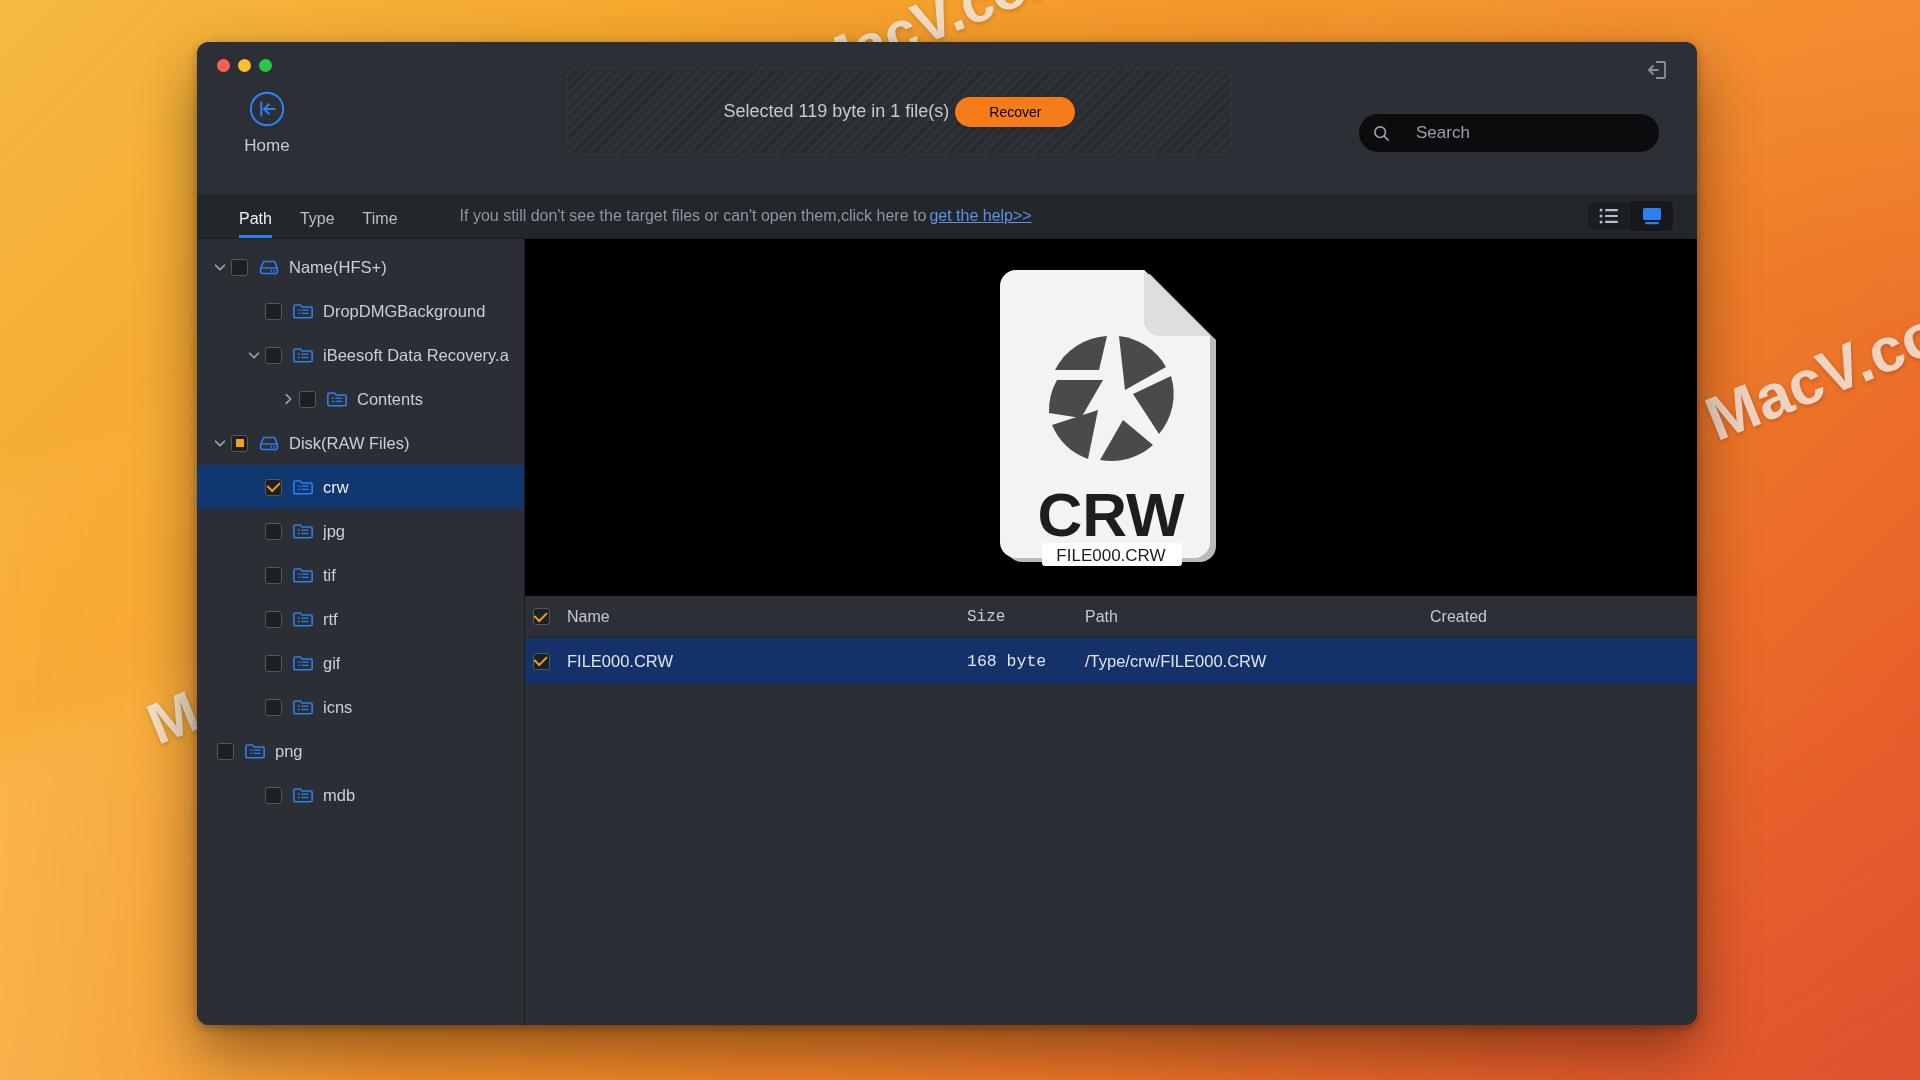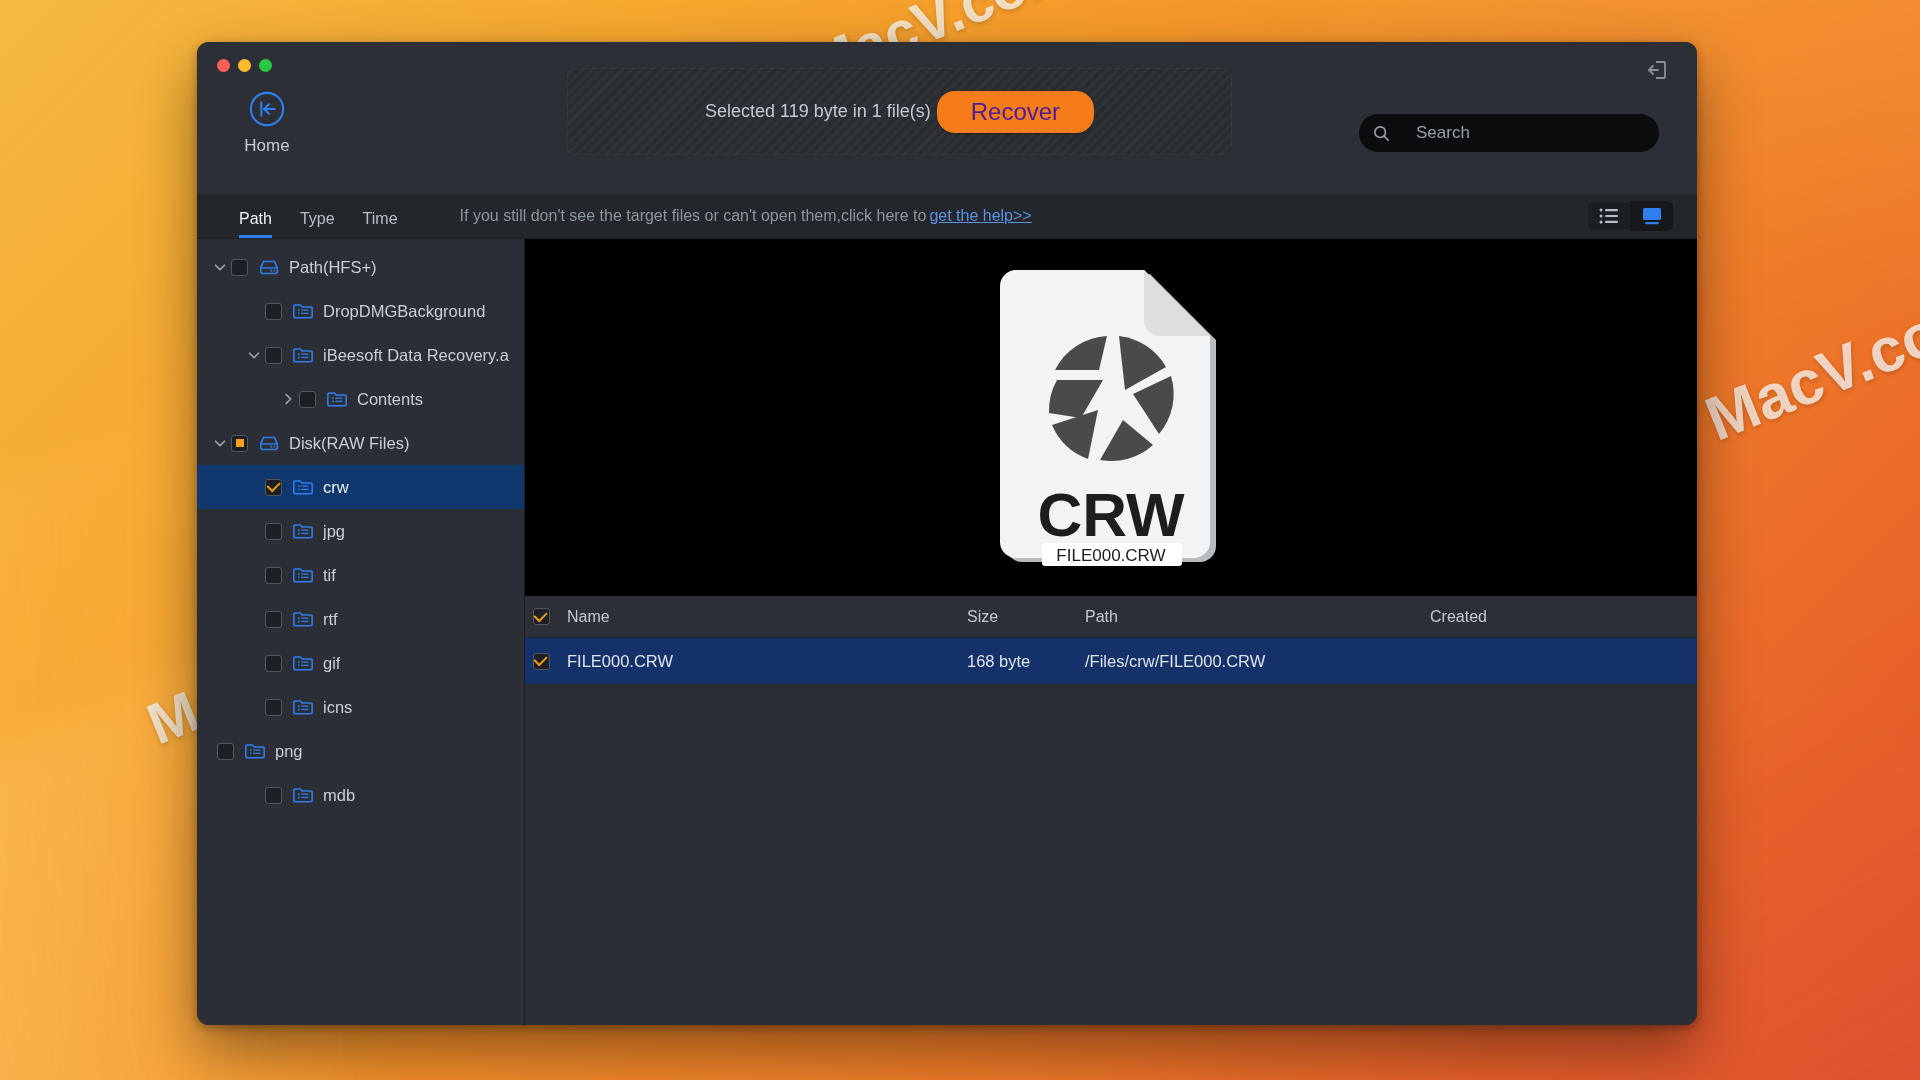--- a/index.html
+++ b/index.html
@@ -96,23 +96,23 @@
       rgba(255,255,255,0.018) 0px,
       rgba(255,255,255,0.018) 3px,
       rgba(0,0,0,0.05) 3px,
       rgba(0,0,0,0.05) 7px);
     box-shadow: inset 0 0 0 1px rgba(255,255,255,.04);
     display: flex; align-items: center;
     justify-content: center; gap: 6px;
   }
   .status-text { color: #c3c9d5; font-size: 18px; }
   .recover-btn {
-    background: #f57c18; color: #4c1d95;
+    background: #f57c18; color: #000000;
     border: none; border-radius: 18px;
-    font-size: 24px; font-family: inherit;
+    font-size: 14px; font-family: inherit;
     padding: 7px 34px; cursor: pointer;
     box-shadow: 0 1px 3px rgba(0,0,0,.3);
   }
 
   .search-box {
     position: absolute; right: 38px; top: 72px;
     width: 300px; height: 38px;
     background: #0b0c0e; border-radius: 19px;
     display: flex; align-items: center; padding: 0 14px; gap: 26px;
     cursor: text;
@@ -213,21 +213,21 @@
     color: #c3c9d4; font-size: 16px;
   }
   .table-body { flex: 1; background: #2b2f35; overflow: hidden; }
   .trow {
     height: 46px; display: flex; align-items: center;
     font-size: 16.5px; color: #dfe3ea; cursor: pointer;
   }
   .trow.selected { background: #143269; }
   .c-check { width: 42px; flex: none; display: flex; justify-content: center; }
   .c-name  { width: 400px; flex: none; }
-  .c-size  { width: 118px; flex: none; }
+  .c-size  { width: 118px; flex: none; font-family: Liberation Mono, monospace; }
   .c-path  { width: 345px; flex: none; }
   .c-created { flex: 1; }
   .table-head .c-check { justify-content: center; }
 </style>
 </head>
 <body>
 
 <div class="wall-swoosh sw1"></div>
 <div class="wall-swoosh sw2"></div>
 <div class="wall-swoosh sw3"></div>
@@ -319,21 +319,21 @@
               <polyline points="4,7 9,12 14,7" fill="none" stroke="#9ba1ab" stroke-width="1.9" stroke-linecap="round" stroke-linejoin="round"></polyline>
             </svg>
           </span>
           <span class="cbox"></span>
           <span class="t-icon"><svg width="22" height="20" viewBox="0 0 24 20">
               <path d="M3 11 L6 4 h12 l3 7 v4 a2 2 0 0 1-2 2 H5 a2 2 0 0 1-2-2 Z" fill="none" stroke="#2f7ff0" stroke-width="1.7" stroke-linejoin="round"></path>
               <line x1="3.4" y1="11" x2="20.6" y2="11" stroke="#2f7ff0" stroke-width="1.5"></line>
               <circle cx="17.4" cy="14" r="1" fill="#2f7ff0"></circle>
               <circle cx="14.4" cy="14" r="1" fill="#2f7ff0"></circle>
             </svg></span>
-          <span class="t-label">Path(HFS+)</span>
+          <span class="t-label">Name(HFS+)</span>
         </div>
         <div class="tree-item" style="padding-left: 48px;">
           <span class="chev"></span>
           <span class="cbox"></span>
           <span class="t-icon"><svg width="22" height="20" viewBox="0 0 24 20">
               <path d="M2 5 a1.6 1.6 0 0 1 1.6-1.6 H9 l2 2.2 h9.4 A1.6 1.6 0 0 1 22 7.2 v8.6 A1.6 1.6 0 0 1 20.4 17.4 H3.6 A1.6 1.6 0 0 1 2 15.8 Z" fill="none" stroke="#2f7ff0" stroke-width="1.7" stroke-linejoin="round"></path>
               <circle cx="7.5" cy="9" r="1" fill="#2f7ff0"></circle>
               <rect x="10" y="8.3" width="8" height="1.5" rx=".7" fill="#2f7ff0"></rect>
               <circle cx="7.5" cy="12.6" r="1" fill="#2f7ff0"></circle>
               <rect x="10" y="11.9" width="8" height="1.5" rx=".7" fill="#2f7ff0"></rect>
@@ -521,20 +521,20 @@
         <div class="c-created">Created</div>
       </div>
 
       <div class="table-body" id="table-body">
           <div class="trow selected">
             <div class="c-check">
               <span class="cbox checked"></span>
             </div>
             <div class="c-name">FILE000.CRW</div>
             <div class="c-size">168 byte</div>
-            <div class="c-path">/Files/crw/FILE000.CRW</div>
+            <div class="c-path">/Type/crw/FILE000.CRW</div>
             <div class="c-created"></div>
           </div>
         </div>
 
     </div>
   </div>
 </div>
 
 </body></html>

